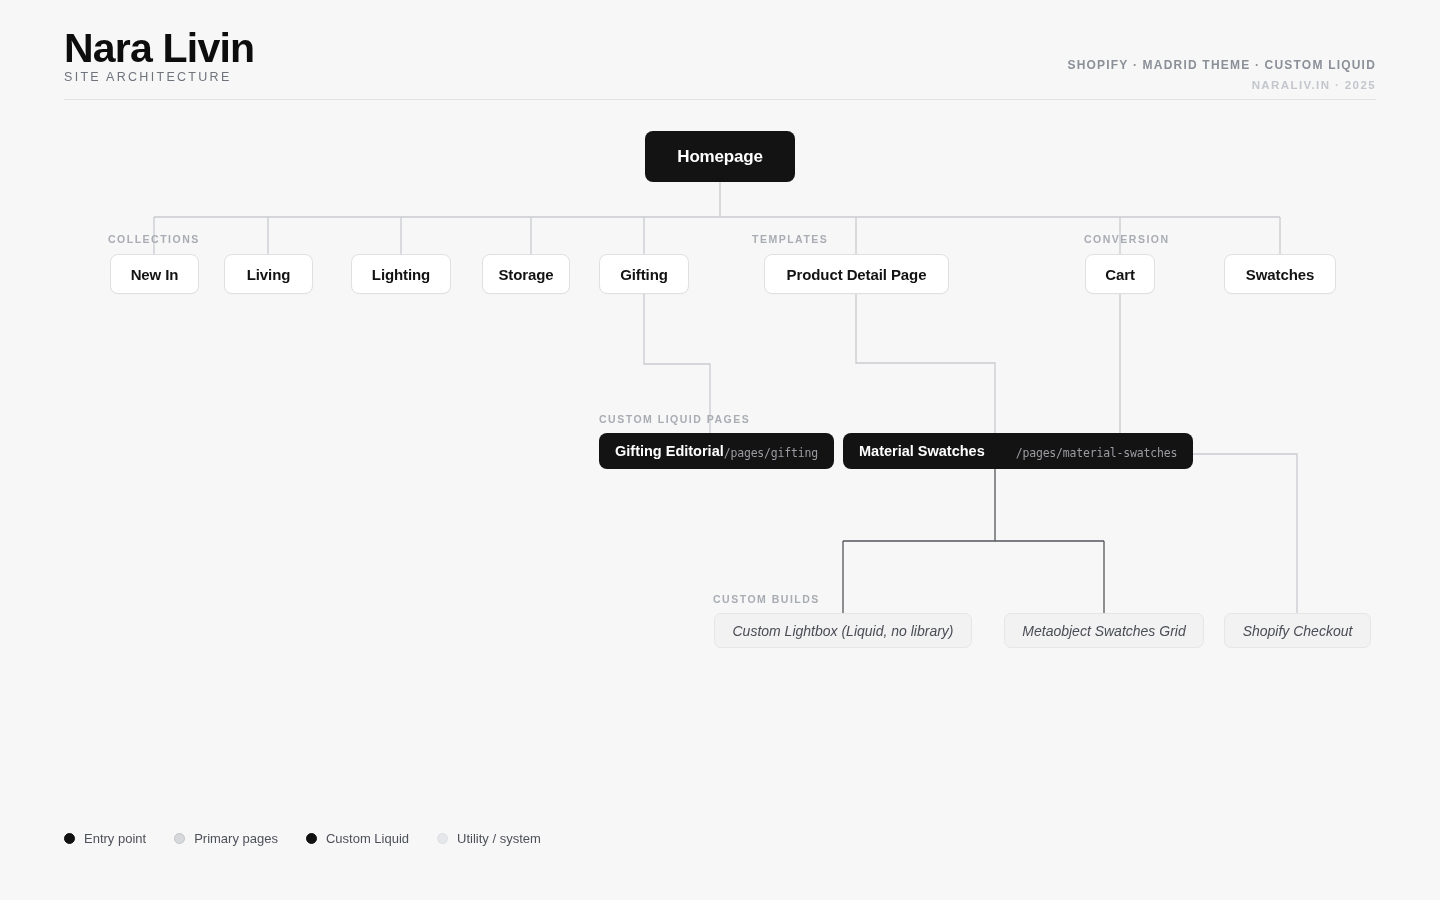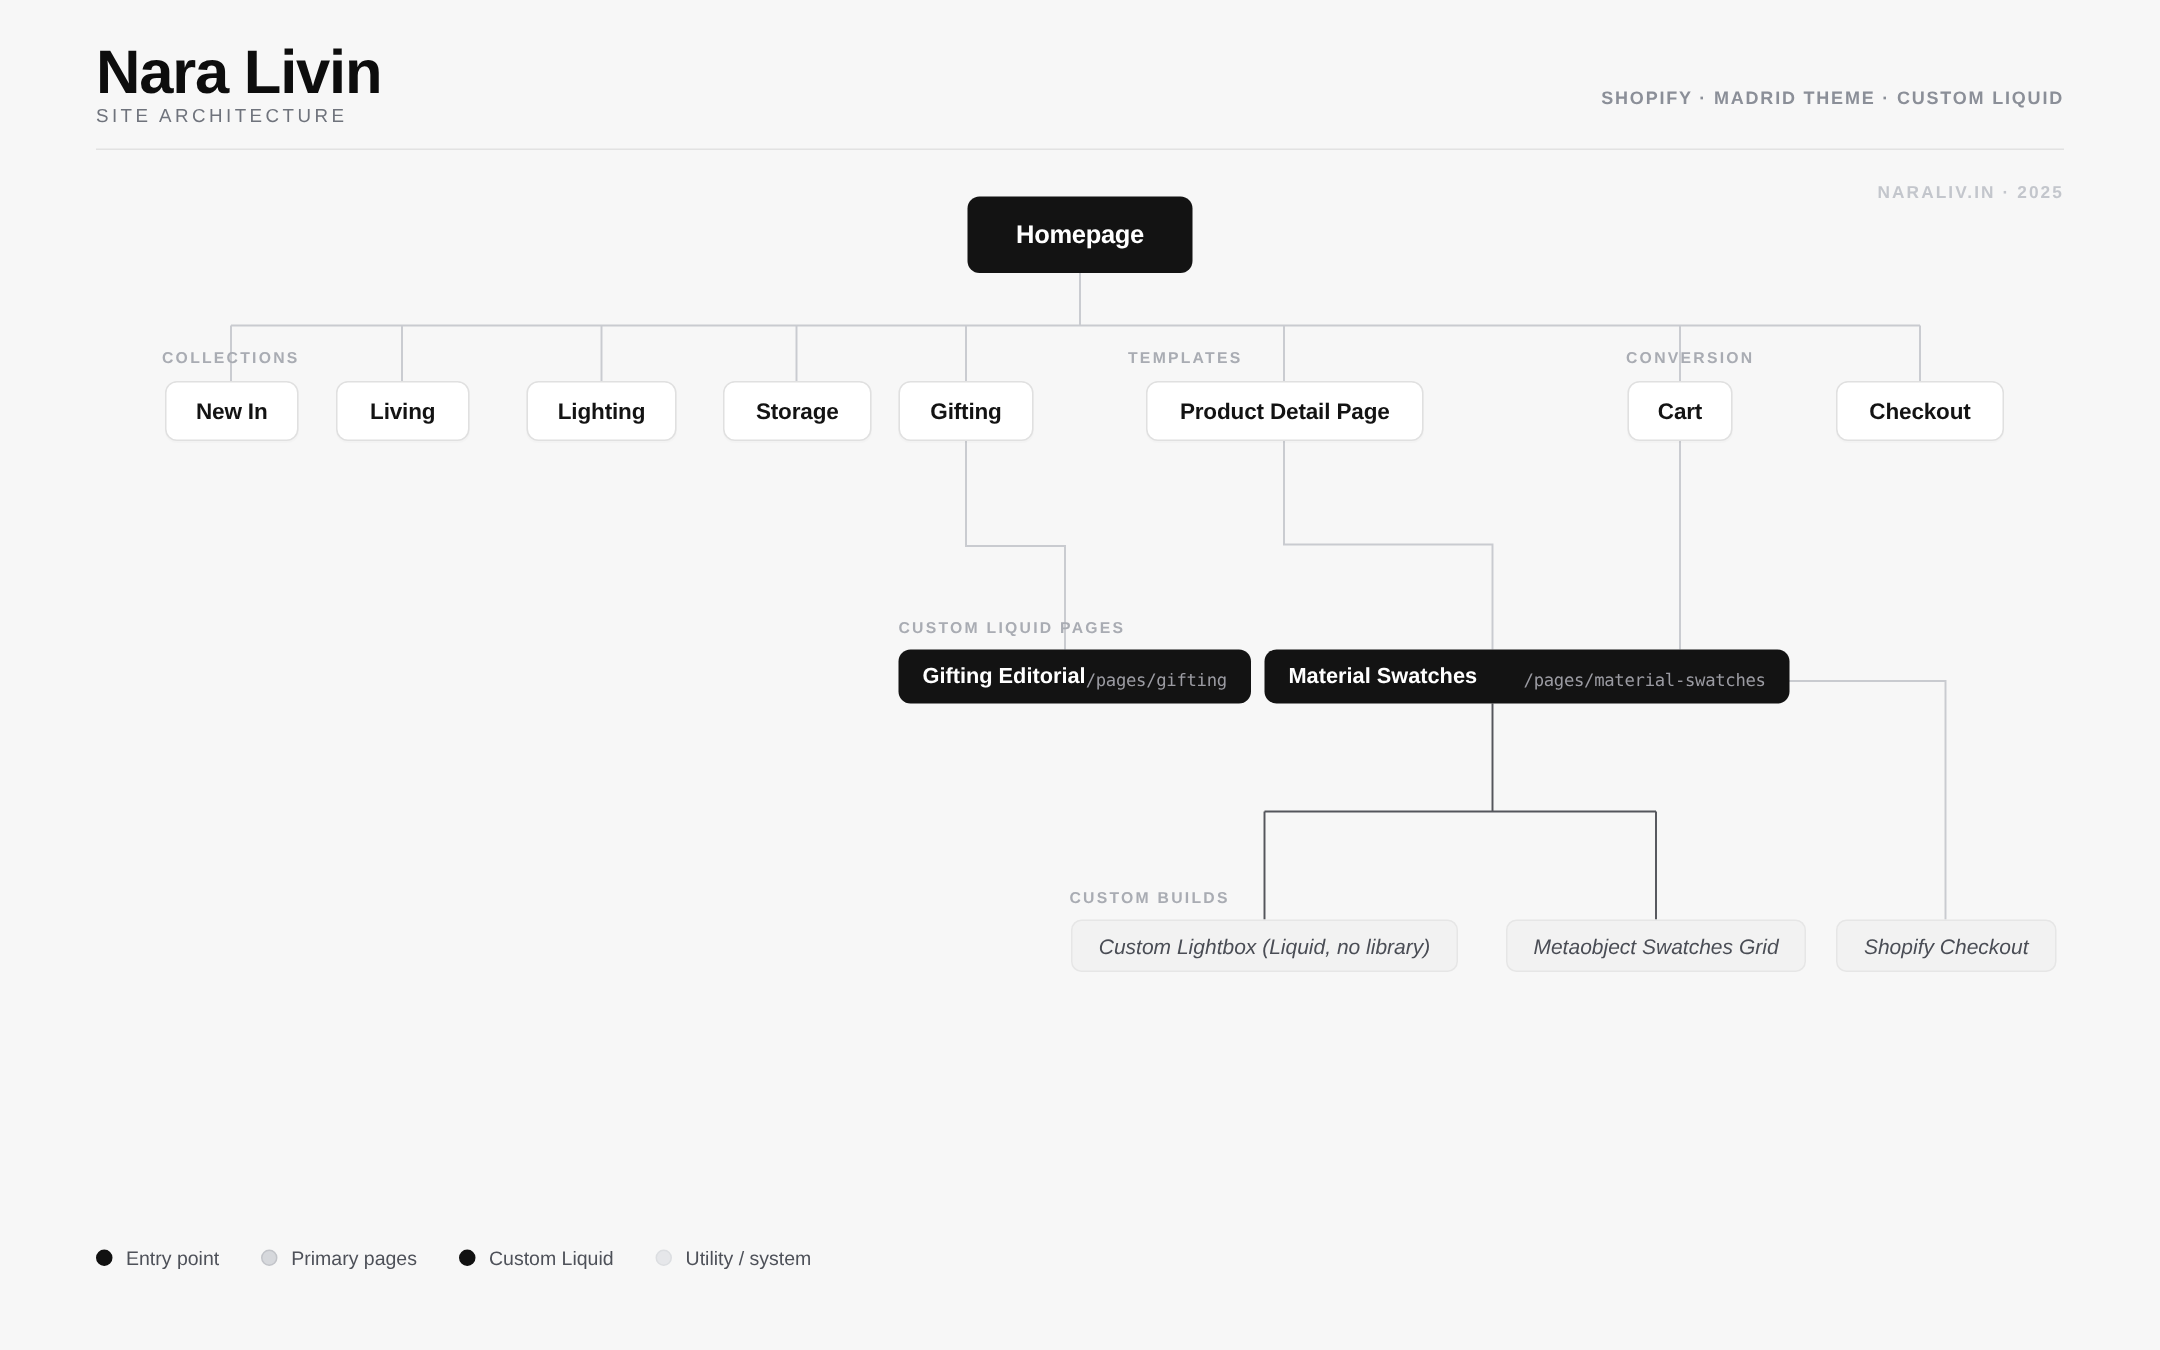--- a/index.html
+++ b/index.html
@@ -49,21 +49,20 @@
   }
   #meta-line-2 {
     position: absolute;
     right: 0;
     top: 49px;
     font-size: 11.5px;
     letter-spacing: 1.4px;
     font-weight: 600;
     color: #c3c6cc;
     text-align: right;
-    margin-top: 44px;
   }
 
   
   #connectors {
     position: absolute;
     left: 0; top: 0;
     width: 1440px; height: 900px;
     pointer-events: none;
   }
 
@@ -213,36 +212,36 @@
 
 <div class="node node-primary" style="left:110px; top:254px; width:89px; height:40px;">
   <span>New In</span>
 </div>
 <div class="node node-primary" style="left:224px; top:254px; width:89px; height:40px;text-align:right;">
   <span>Living</span>
 </div>
 <div class="node node-primary" style="left:351px; top:254px; width:100px; height:40px;">
   <span>Lighting</span>
 </div>
-<div class="node node-primary" style="left:482px; top:254px; width:99px; height:40px;">
+<div class="node node-primary" style="left:482px; top:254px; width:88px; height:40px;">
   <span>Storage</span>
 </div>
 <div class="node node-primary" style="left:599px; top:254px; width:90px; height:40px;">
   <span>Gifting</span>
 </div>
 
 <div class="node node-primary" style="left:764px; top:254px; width:185px; height:40px;">
   <span>Product Detail Page</span>
 </div>
 
 <div class="node node-primary" style="left:1085px; top:254px; width:70px; height:40px;">
   <span>Cart</span>
 </div>
 <div class="node node-primary" style="left:1224px; top:254px; width:112px; height:40px;">
-  <span>Checkout</span>
+  <span>Swatches</span>
 </div>
 
 <div class="node node-dark liquid-node" style="left:599px; top:433px;">
   <span>Gifting Editorial</span>
   <span class="liquid-path">/pages/gifting</span>
 </div>
 <div class="node node-dark liquid-node" style="left:843px; top:433px;gap:31px;">
   <span>Material Swatches</span>
   <span class="liquid-path">/pages/material-swatches</span>
 </div>

